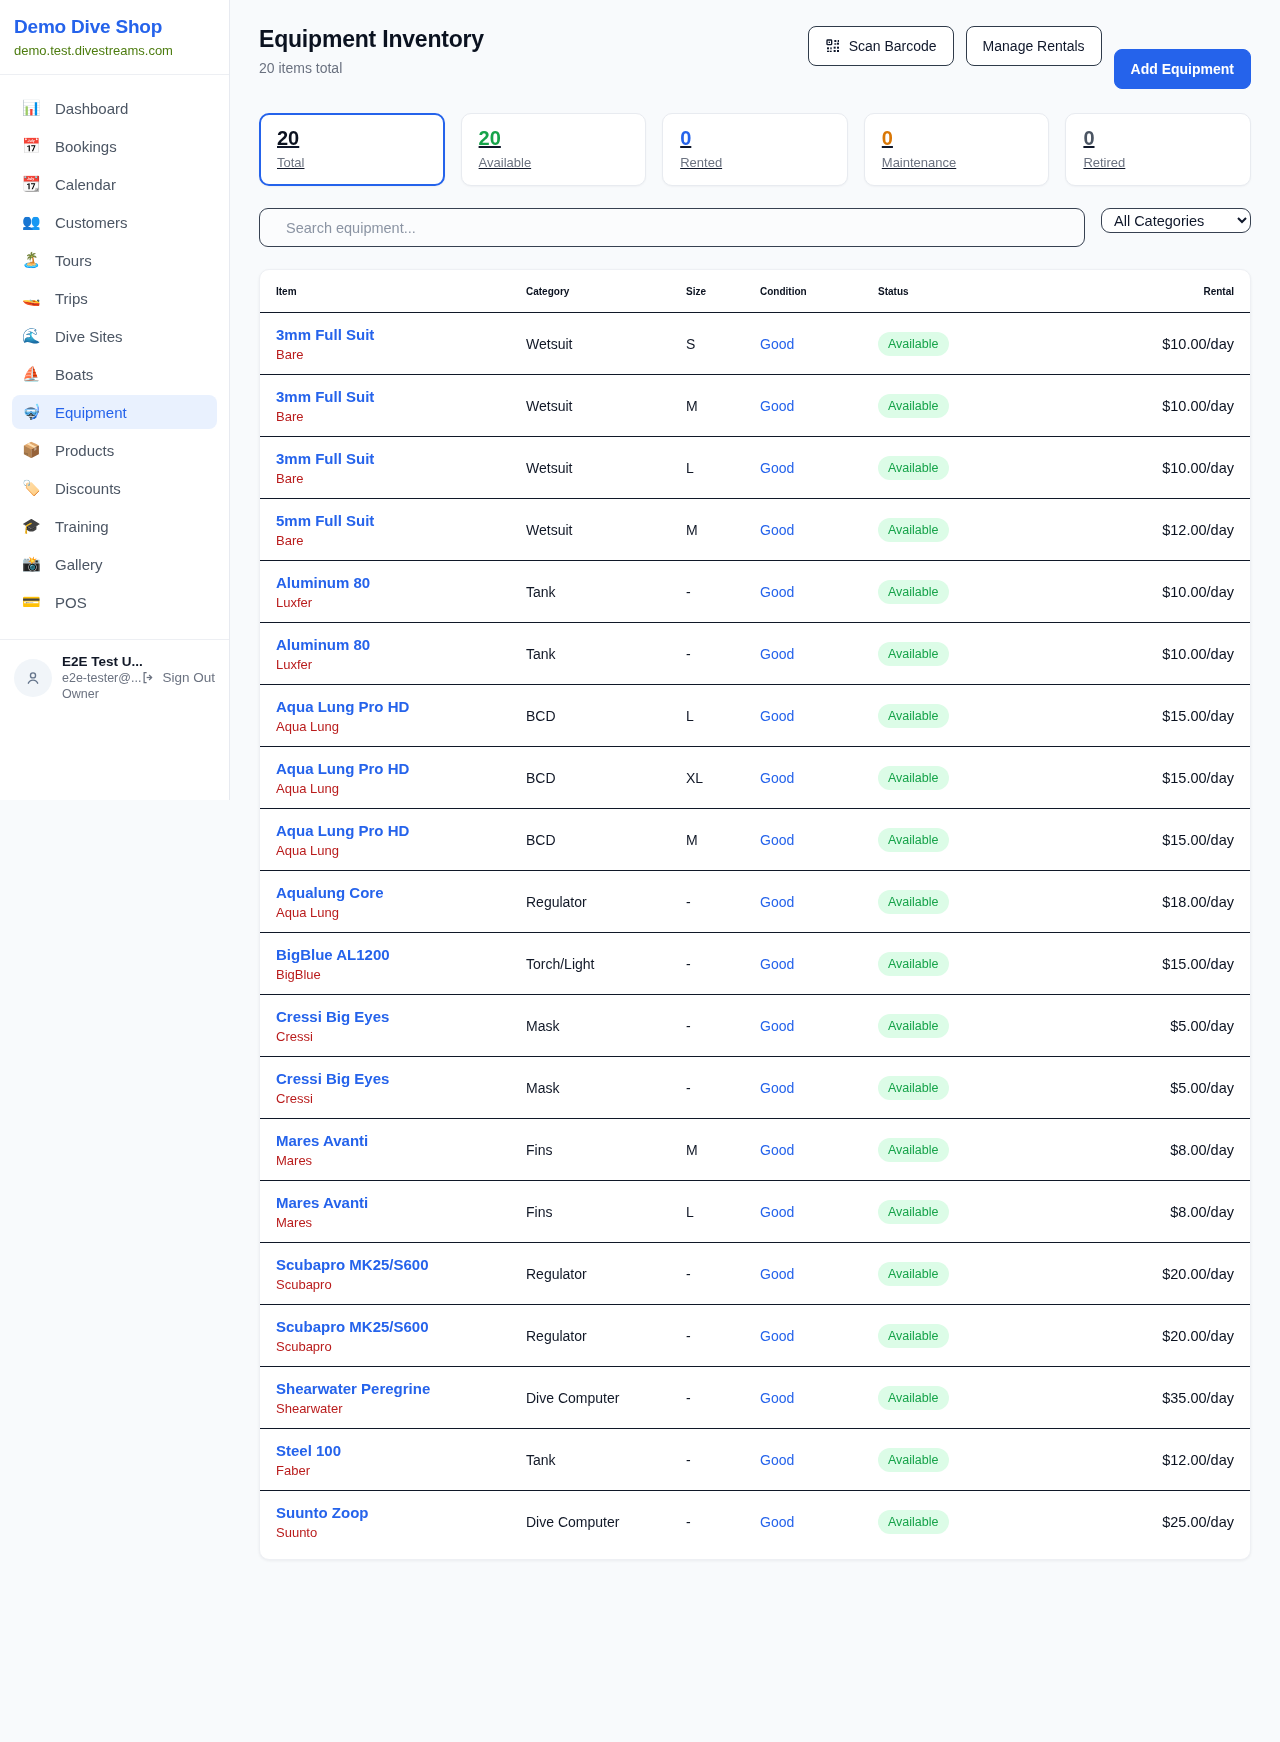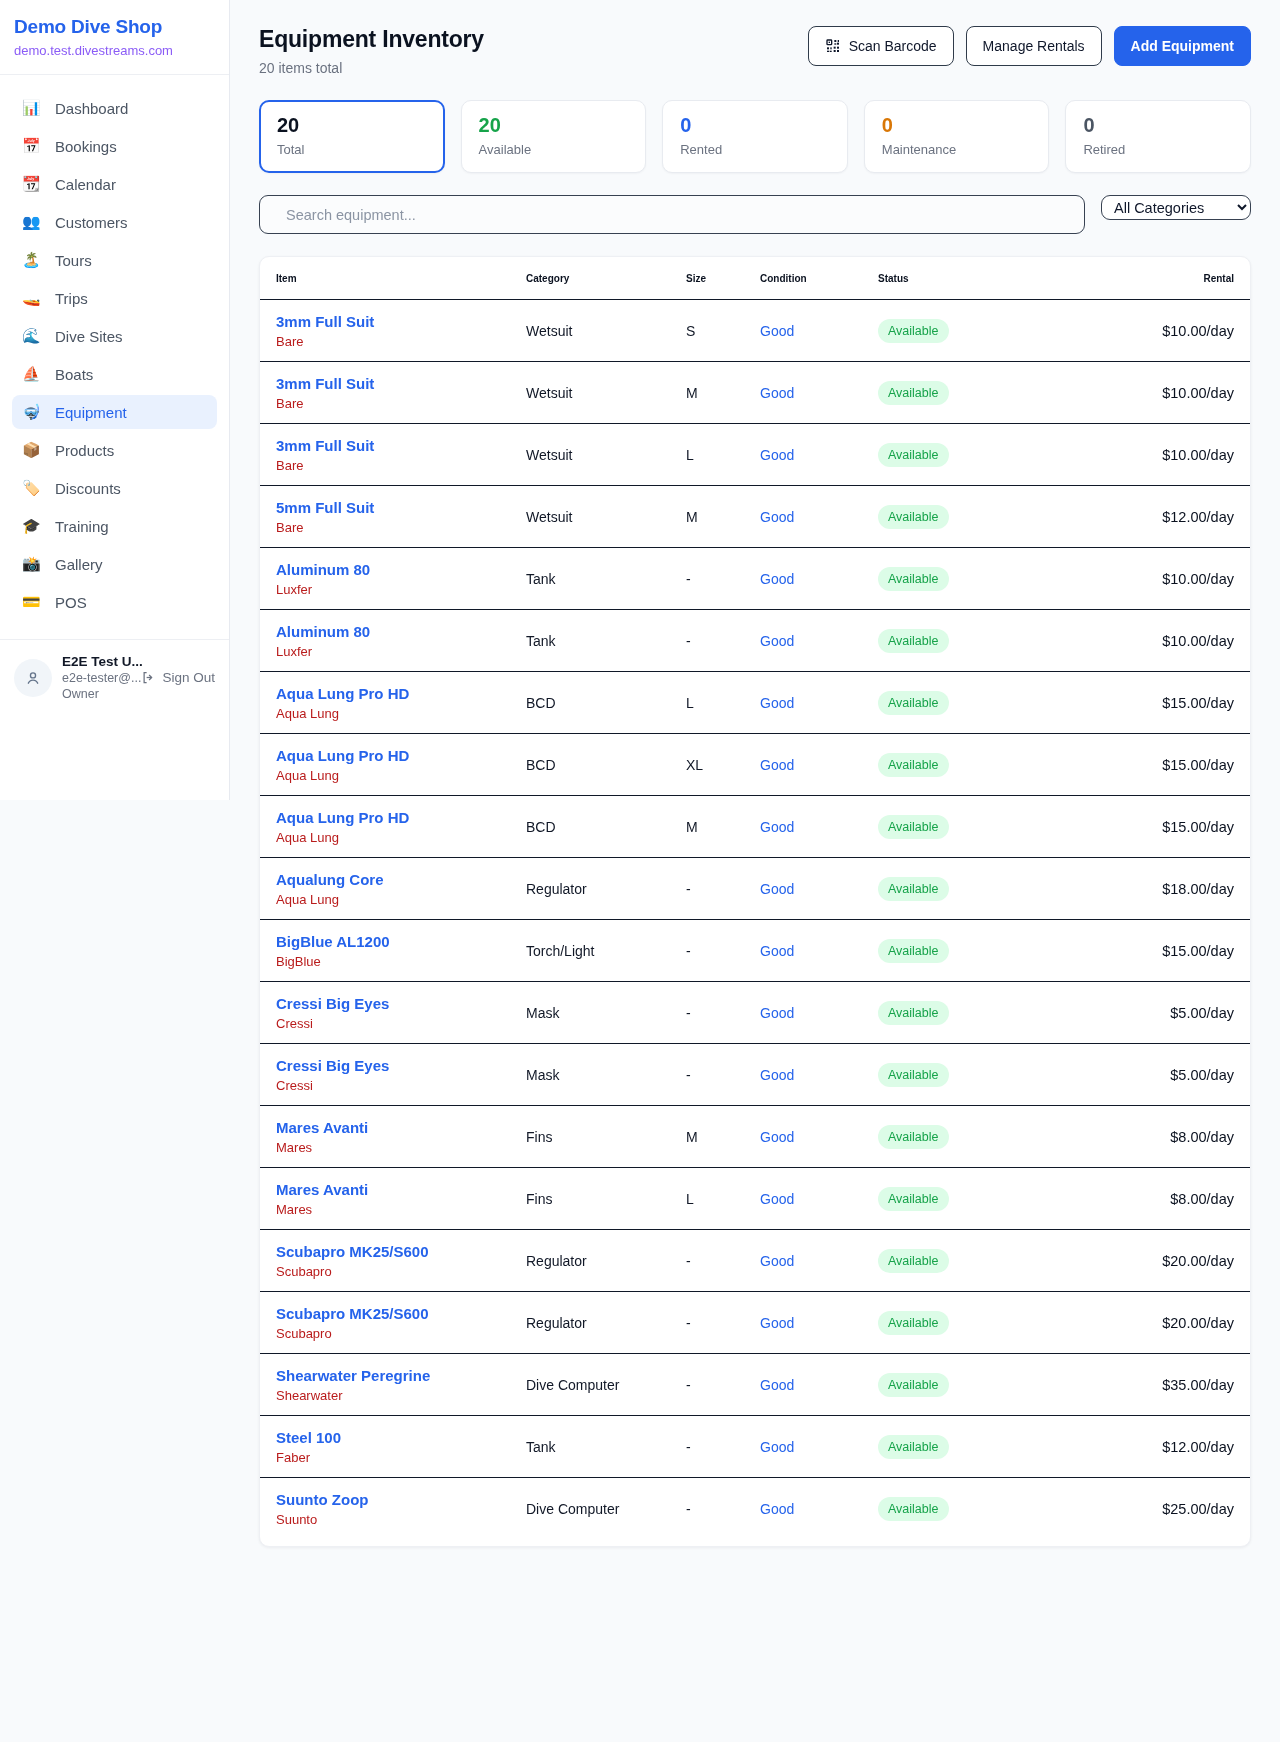--- a/index.html
+++ b/index.html
@@ -13,21 +13,21 @@
 
   
   .sidebar {
     position: absolute; left: 0; top: 0;
     width: 230px; height: 800px;
     background: #ffffff;
     border-right: 1px solid #e7eaf0;
   }
   .brand { padding: 16px 16px 16px 14px; border-bottom: 1px solid #edeff3; }
   .brand-name { font-size: 19px; font-weight: 800; color: #2563eb; letter-spacing: -.2px; }
-  .brand-domain { font-size: 13px; color: #8b5cf6; margin-top: 5px; }
+  .brand-domain { font-size: 13px; color: #4d7c0f; margin-top: 5px; }
   .nav { padding: 16px 12px 10px 12px; }
   .nav-item {
     display: flex; align-items: center; gap: 13px;
     padding: 8px 10px; margin-bottom: 4px;
     border-radius: 8px; cursor: pointer;
     color: #4b5563; font-size: 15px;
   }
   .nav-item.active { background: #e9f1fe; color: #2563eb; font-weight: 500; }
   .nav-icon { width: 20px; font-size: 15px; text-align: center; flex: 0 0 20px; }
   .user-box {
@@ -51,27 +51,28 @@
   .page-header { display: flex; justify-content: space-between; align-items: flex-start; margin-bottom: 24px; }
   .page-title { font-size: 23px; font-weight: 800; color: #0b1220; letter-spacing: -.2px; }
   .page-subtitle { font-size: 14px; color: #6b7280; margin-top: 7px; }
   .header-actions { display: flex; gap: 12px; }
   .btn {
     height: 40px; border-radius: 8px; font-size: 14px;
     display: inline-flex; align-items: center; gap: 8px;
     padding: 0 16px; cursor: pointer; font-family: inherit;
   }
   .btn-outline { background: #fff; border: 1px solid #2f3b4a; color: #0f172a; font-weight: 500; }
-  .btn-primary { background: #2563eb; border: 1px solid #2563eb; color: #fff; font-weight: 600; }
+  .btn-primary { background: #2563eb; border: 1px solid #2563eb; color: #fff; font-weight: 600; margin-top: 23px; }
 
   .stats-row { display: grid; grid-template-columns: repeat(5, 1fr); gap: 16px; margin-bottom: 22px; }
   .stat-card {
     background: #fff; border: 1px solid #e8ebf0; border-radius: 10px;
     padding: 13px 17px 15px 17px; box-shadow: 0 1px 2px rgba(16,24,40,.04);
     cursor: pointer;
+    text-decoration: underline;
   }
   .stat-card.active { border: 2px solid #2563eb; padding: 12px 16px 14px 16px; }
   .stat-value { font-size: 20px; font-weight: 800; }
   .stat-label { font-size: 13px; color: #6b7280; margin-top: 5px; }
 
   .filters { display: flex; gap: 16px; margin-bottom: 22px; }
   .search-input {
     flex: 1; height: 39px; border: 1.5px solid #33415588; border-color: #374151;
     border-radius: 9px; background: #fbfcfd; padding: 0 26px;
     font-size: 14.5px; font-family: inherit; color: #111827; outline: none;

